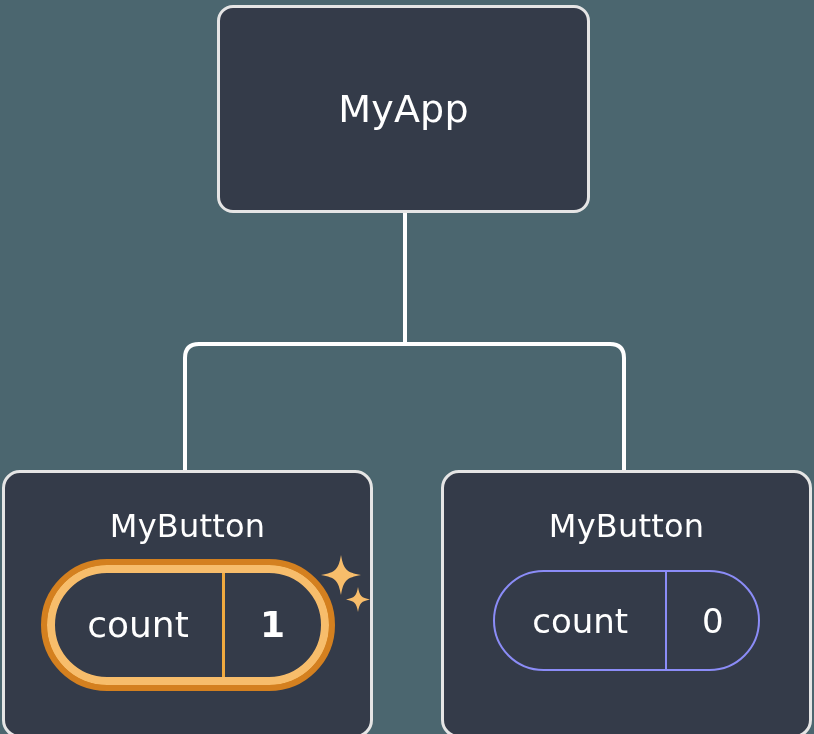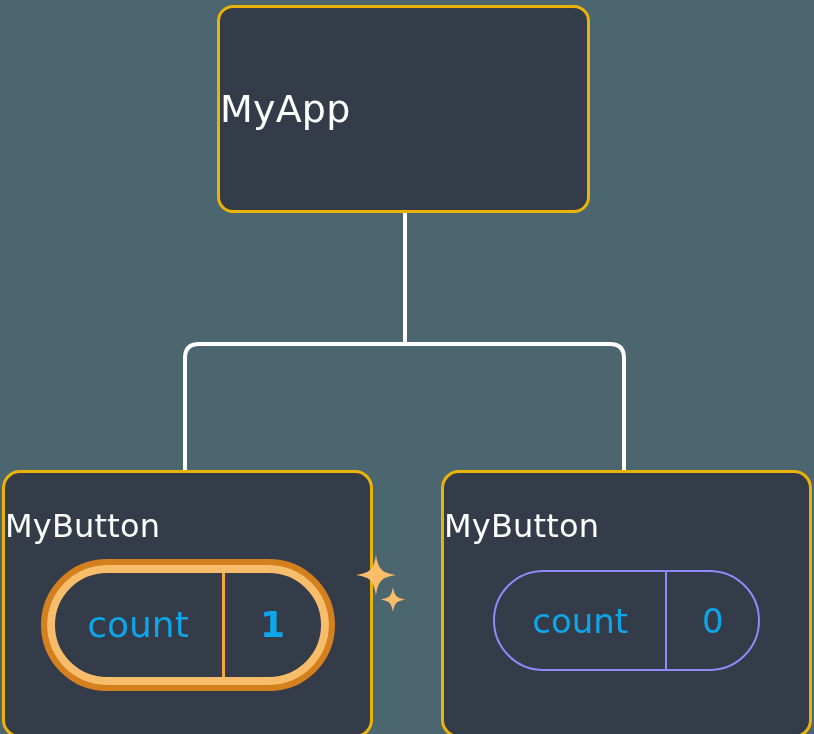--- a/index.html
+++ b/index.html
@@ -31,24 +31,25 @@
     width: 814px;
     height: 734px;
     pointer-events: none;
   }
 
   
   .node {
     position: absolute;
     box-sizing: border-box;
     background: #343b49;
-    border: 3px solid #eab308;
+    border: 3px solid #e5e5e5;
     border-radius: 16px;
     display: flex;
     flex-direction: column;
+    align-items: center;
   }
 
   .node-title {
     color: #ffffff;
     font-size: 32px;
     font-weight: 400;
     letter-spacing: 0.2px;
     line-height: 1;
     white-space: nowrap;
   }
@@ -93,21 +94,21 @@
     align-items: stretch;
     border-radius: 999px;
     overflow: hidden;
   }
 
   .pill-key,
   .pill-val {
     display: flex;
     align-items: center;
     justify-content: center;
-    color: #0ea5e9;
+    color: #ffffff;
     line-height: 1;
     white-space: nowrap;
   }
 
   
   .pill-plain {
     width: 267px;
     height: 101px;
     border: 2px solid #8b8cf7;
     margin-top: 28px;

